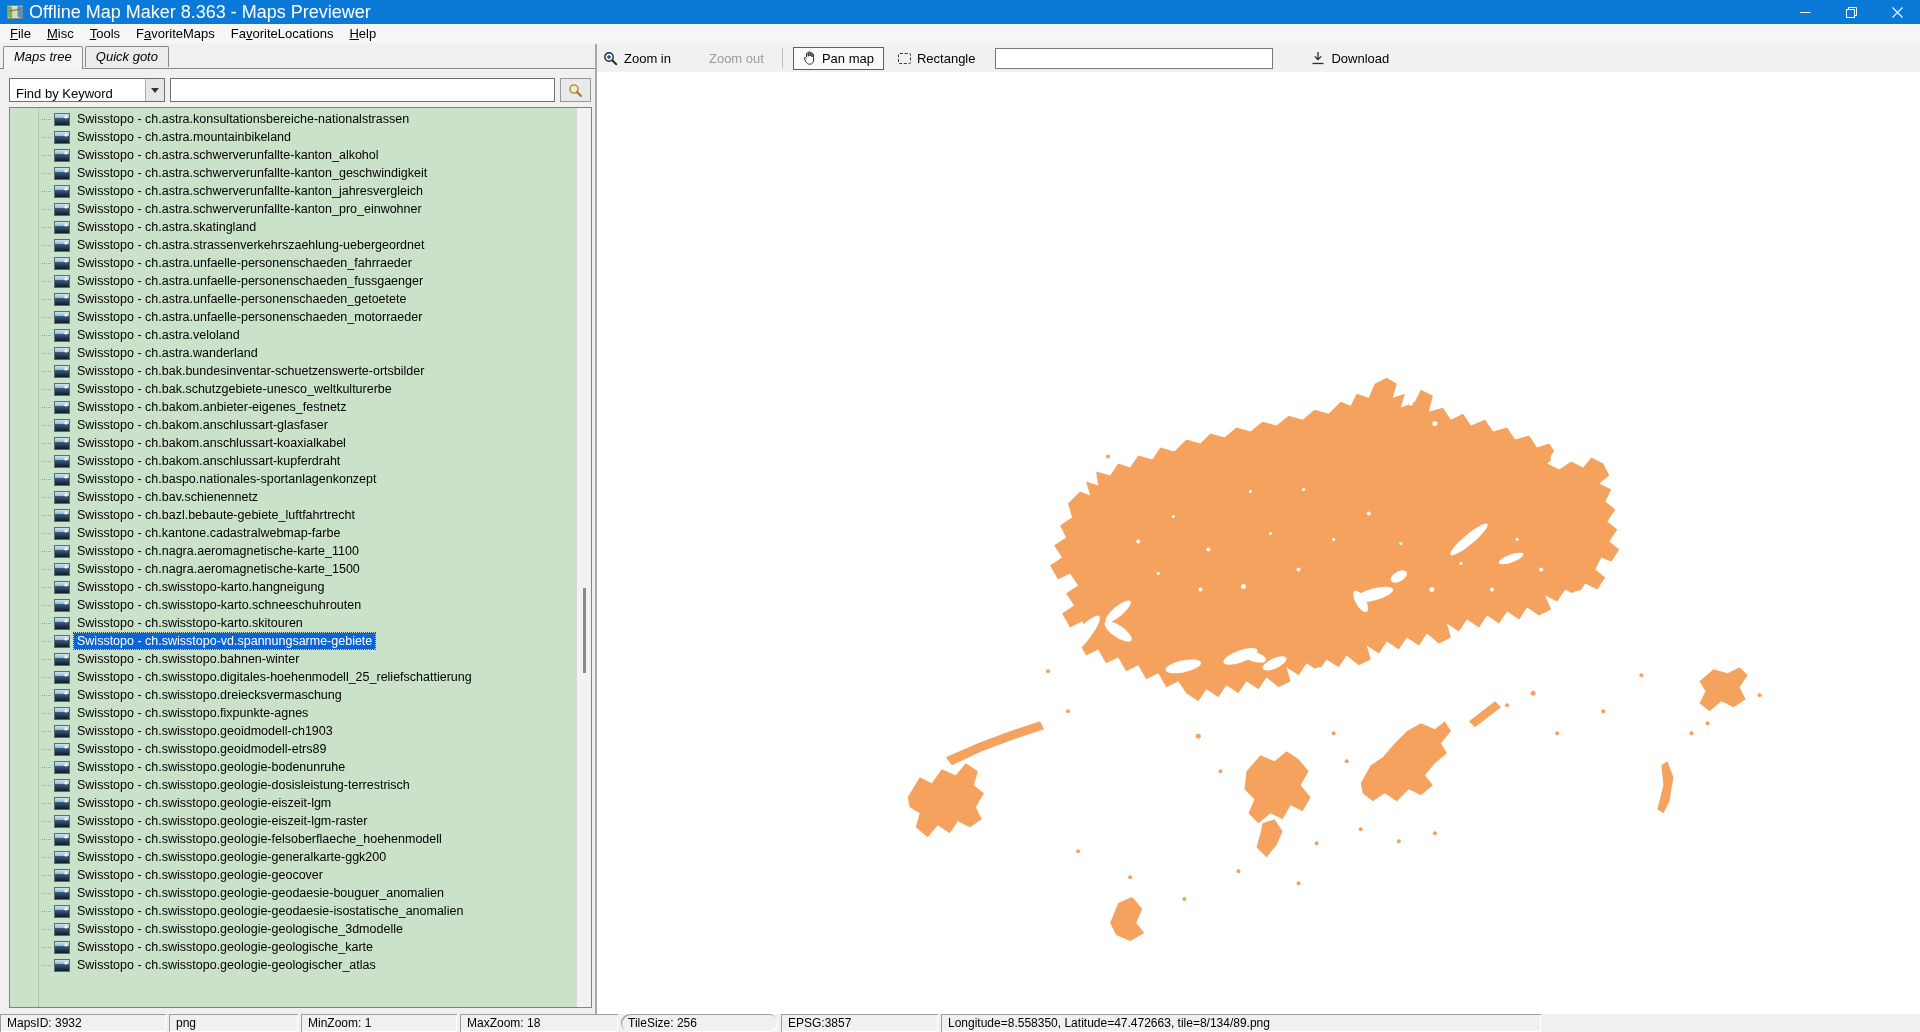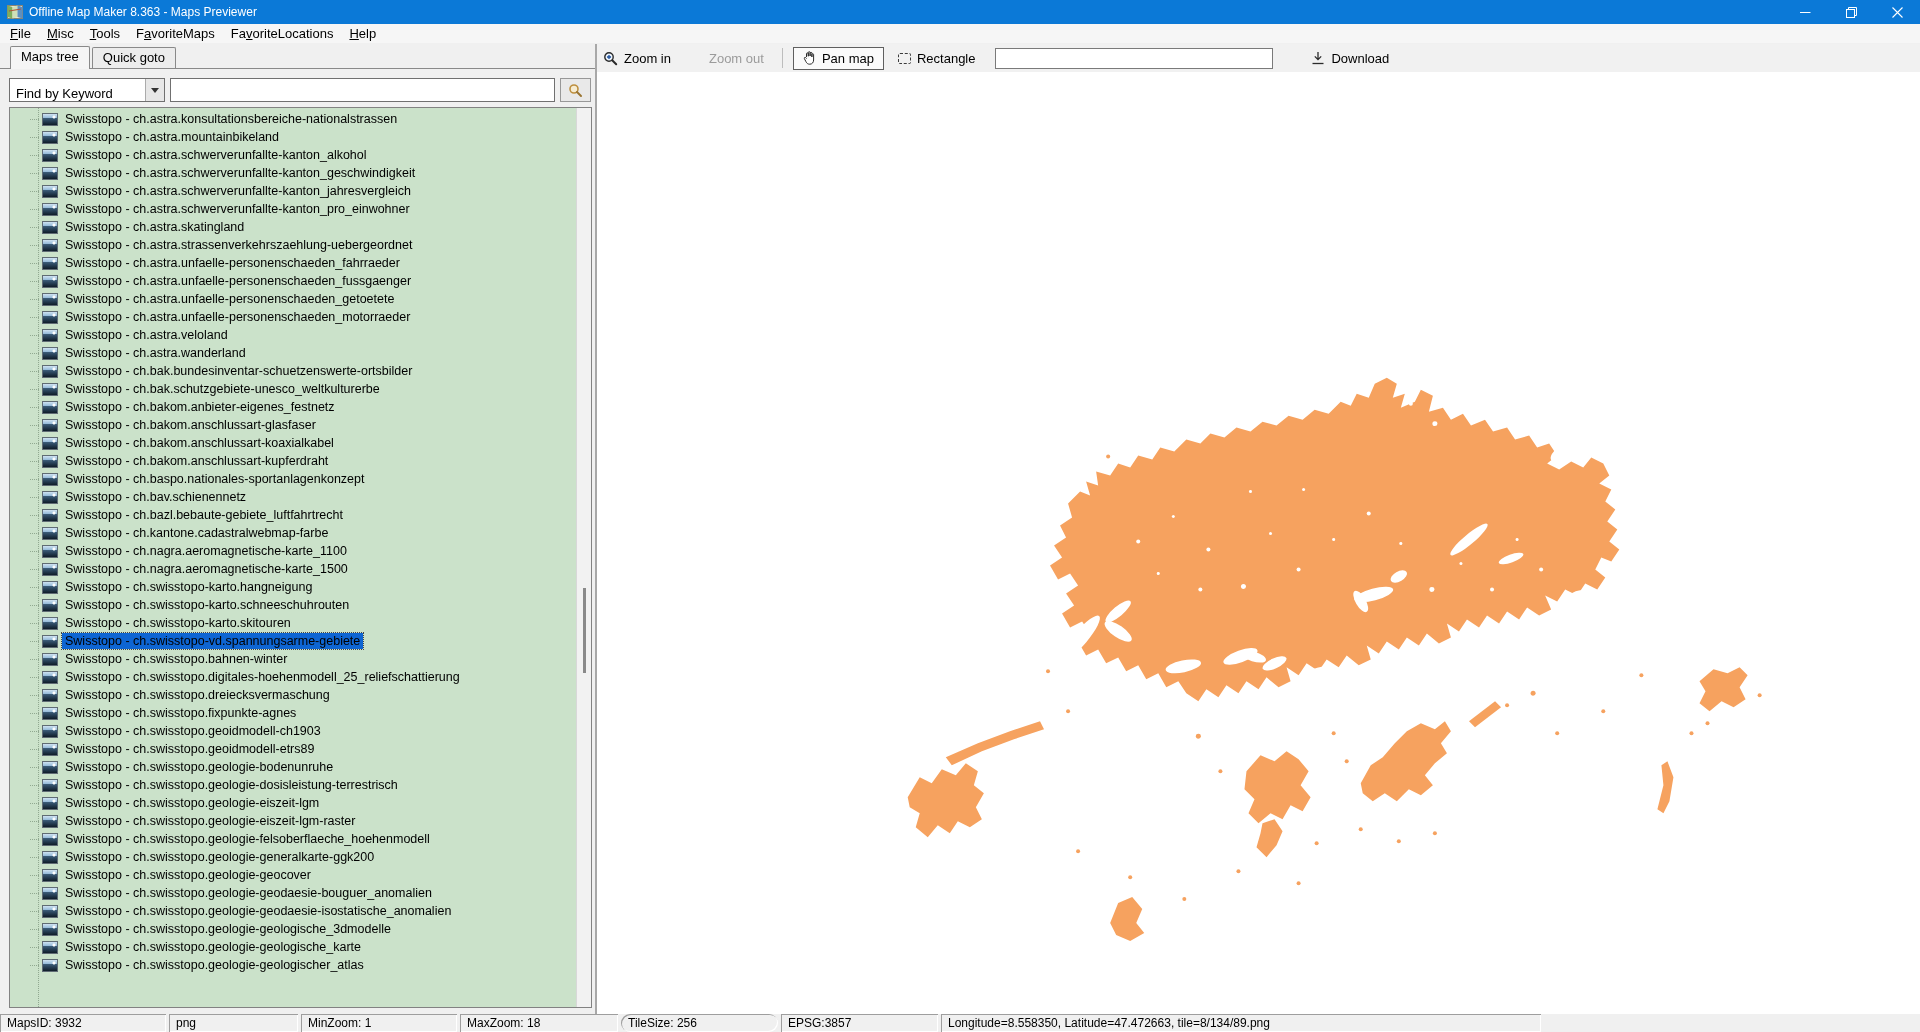--- a/index.html
+++ b/index.html
@@ -3,57 +3,57 @@
 <meta charset="utf-8">
 <style>
   * { box-sizing: border-box; margin: 0; padding: 0; }
   html,body { width:1920px; height:1032px; overflow:hidden; }
   body { font-family:"Liberation Sans", sans-serif; font-size:13px; background:#fff; color:#000; }
   .screen { width:1920px; height:1032px; display:flex; flex-direction:column; }
 
   
   .titlebar { height:24px; background:var(--titlebar-bg); color:#fff; display:flex; align-items:center; flex:0 0 auto; }
   .app-icon { width:16px; height:16px; margin:0 6px 0 7px; flex:0 0 auto; }
-  .title-text { font-size:12px; }
+  .title-text { font-size:18px; }
   .win-btns { margin-left:auto; display:flex; height:100%; }
   .win-btn { width:46px; display:flex; align-items:center; justify-content:center; }
   .win-btn svg { display:block; }
 
   
   .menubar { height:20px; background:#f6f6f6; display:flex; align-items:center; padding-left:2px; flex:0 0 auto; border-bottom:1px solid #f0f0f0; }
   .menu-item { padding:8px 8px; }
   .menu-item .u { text-decoration:underline; }
 
   
   .main { flex:1 1 auto; display:flex; min-height:0; }
 
   
   .left-panel { width:597px; flex:0 0 auto; background:#f0f0f0; border-right:2px solid #a8a8a8; display:flex; flex-direction:column; }
-  .tabstrip { height:24px; display:flex; align-items:flex-end; padding-left:10px; }
+  .tabstrip { height:24px; display:flex; align-items:center; padding-left:3px;font-style:italic; }
   .tab { border:1px solid #898989; border-bottom:none; border-radius:2px 2px 0 0; background:#ececec; padding:2px 10px 3px; margin-right:2px; position:relative; }
   .tab.active { background:#f5f5f5; top:1px; padding-bottom:5px; z-index:2; }
   .tab-content { flex:1 1 auto; min-height:0; border-top:1px solid #898989; background:#f0f0f0; padding:9px 3px 6px 9px; display:flex; flex-direction:column; }
 
   .search-row { display:flex; height:24px; flex:0 0 auto; margin-bottom:5px; padding-right:1px; }
   .combo { width:156px; background:#fff; border:1px solid #707070; display:flex; align-items:flex-end; padding-left:6px; flex:0 0 auto; }
   .combo-arrow { margin-left:auto; width:19px; align-self:stretch; background:#e7e7e7; border-left:1px solid #ababab; display:flex; align-items:center; justify-content:center; }
   .combo-arrow i { width:0; height:0; border-left:4px solid transparent; border-right:4px solid transparent; border-top:5px solid #333; }
   .search-input { flex:1 1 auto; margin-left:5px; border:1px solid #707070; background:#fff; font:inherit; padding:0 4px; outline:none; }
   .search-btn { width:31px; margin-left:5px; flex:0 0 auto; border:1px solid #989898; background:#e9e9e9; display:flex; align-items:center; justify-content:center; }
 
   .tree-wrap { flex:1 1 auto; min-height:0; display:flex; border:1px solid #828282; background:var(--tree-bg); }
   .tree { flex:1 1 auto; min-width:0; position:relative; overflow:hidden; padding-top:2px; }
   .tree-guide { position:absolute; left:28px; top:0; bottom:0; border-left:1px dotted #90a890; }
-  .row { height:18px; display:flex; align-items:center; padding-left:20px; white-space:nowrap; position:relative; }
+  .row { height:18px; display:flex; align-items:center; padding-left:32px; white-space:nowrap; position:relative; }
   .stub { width:9px; border-top:1px dotted #90a890; margin-right:3px; flex:0 0 auto; }
   .micon { width:16px; height:13px; flex:0 0 auto; margin-right:4px; border:1px solid #5f6b74;
            background: radial-gradient(circle at 11px 3px, #ffffff 0 1px, rgba(255,255,255,0) 2px),
                        linear-gradient(180deg,#cfe3f2 0%,#8fb6d6 38%,#3a5b77 40%,#22394d 72%,#101d29 100%); }
   .label { font-size:12.5px; padding:1px 3px; }
-  .row.selected .label { background:var(--selection-bg); color:#000000; outline:1px dotted #454545; }
+  .row.selected .label { background:var(--selection-bg); color:#ffffff; outline:1px dotted #454545; }
   .vscroll { width:15px; flex:0 0 auto; background:#f2f2f2; border-left:1px solid #d8d8d8; position:relative; }
   .vthumb { position:absolute; left:6px; width:3px; top:480px; height:85px; background:#8a8a8a; }
 
   
   .right-pane { flex:1 1 auto; min-width:0; display:flex; flex-direction:column; background:#fff; }
   .map-toolbar { height:28px; flex:0 0 auto; background:var(--toolbar-bg); display:flex; align-items:center; }
   .tb-item { display:flex; align-items:center; gap:6px; padding:3px 6px; }
   .tb-zoom-out { margin-left:26px; color:#9b9b9b; }
   .tb-sep { width:1px; height:20px; background:#bdbdbd; margin:0 10px 0 12px; }
   .tb-toggle { border:1px solid #5f5f5f; background:#fafafa; padding:3px 9px; }

